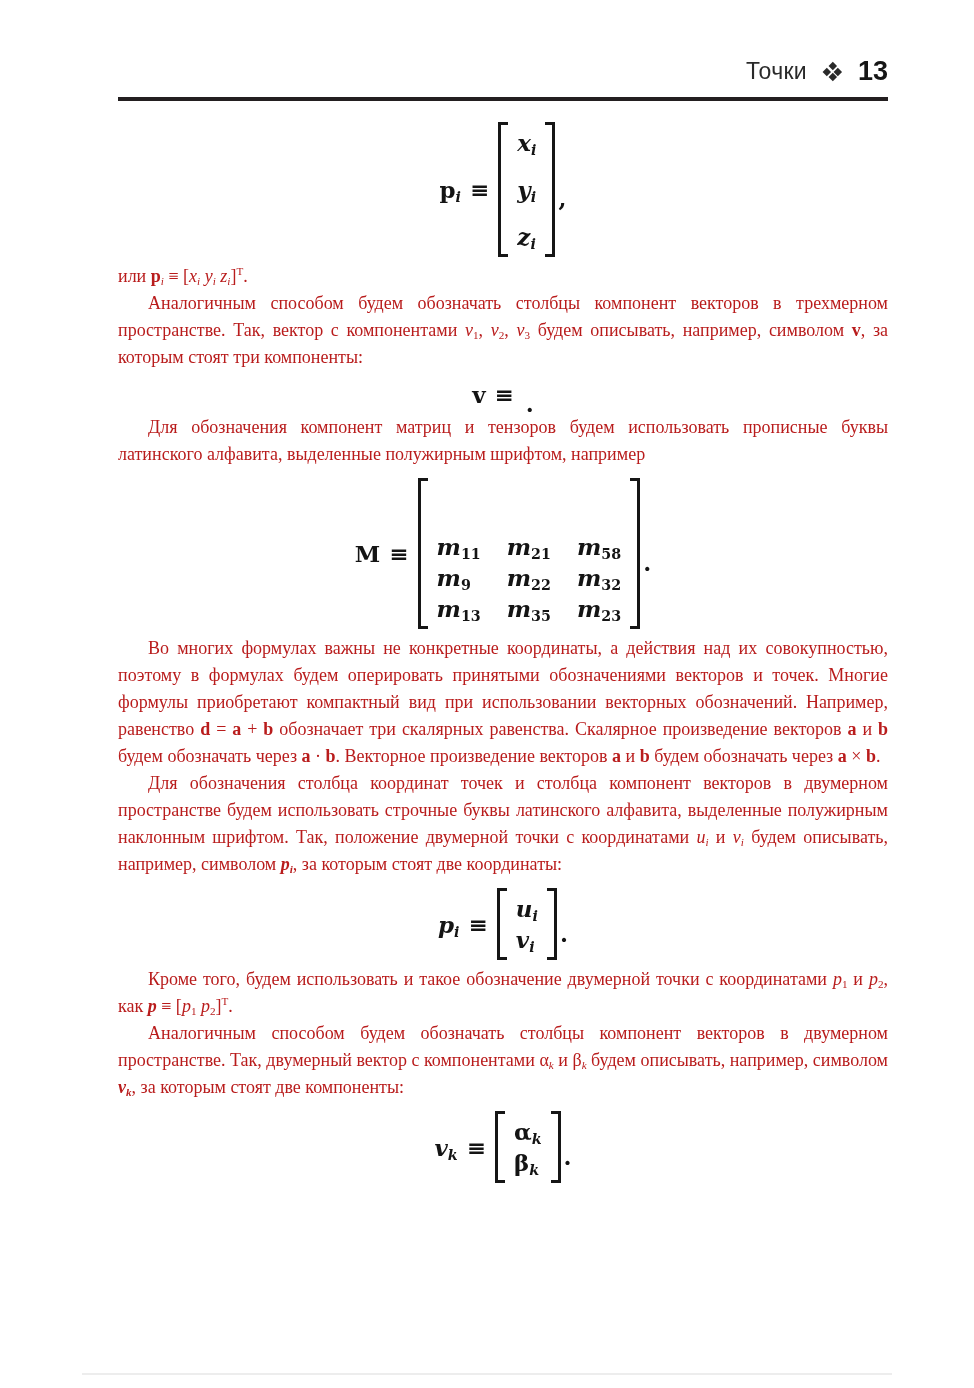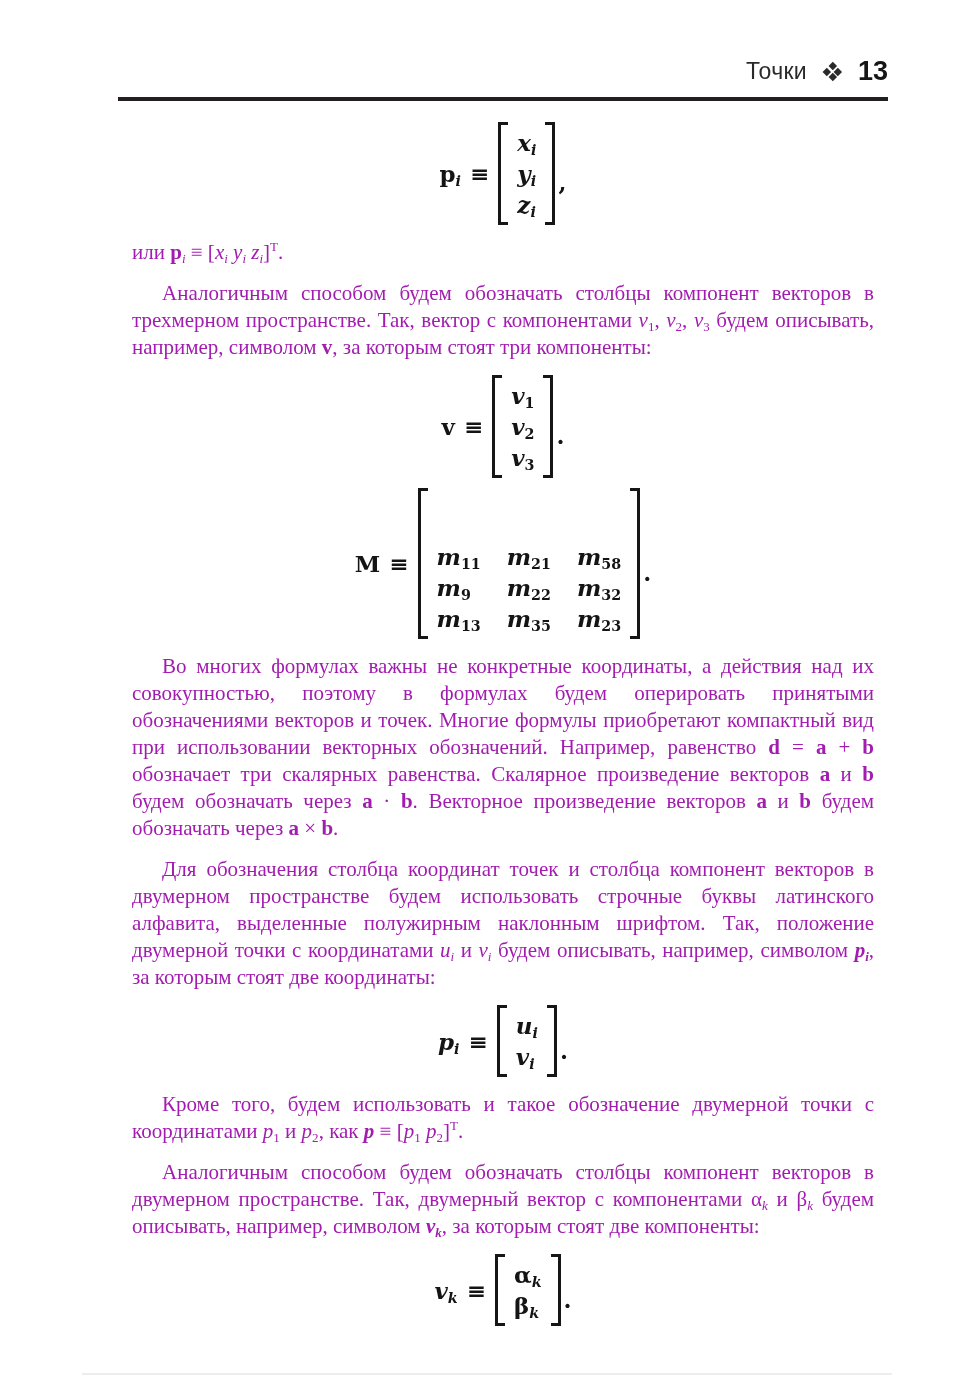--- a/index.html
+++ b/index.html
@@ -25,22 +25,22 @@
   .qdiamond i:nth-child(1){top:0;left:5.7px;}
   .qdiamond i:nth-child(2){bottom:0;left:5.7px;}
   .qdiamond i:nth-child(3){left:0;top:5.7px;}
   .qdiamond i:nth-child(4){right:0;top:5.7px;}
   .hdr-rule{position:absolute;top:97px;left:118px;width:770px;height:4px;background:#231f20;}
   .ftr-rule{position:absolute;bottom:13px;left:82px;width:810px;height:2px;background:#ededed;}
 
   
   main{position:absolute;top:112px;left:118px;width:770px;}
   p.para{
-    margin:14px;font-size:21px;line-height:27px;
-    text-align:justify;color:#a21caf;
+    margin:0;font-size:18px;line-height:27px;
+    text-align:justify;color:#b91c1c;
   }
   p.para.indent{text-indent:30px;}
   .run{white-space:pre-wrap;}
   .b{font-weight:bold;}
   .it{font-style:italic;}
   .sub{font-size:62%;vertical-align:-0.28em;line-height:0;}
   .sup{font-size:62%;vertical-align:0.6em;line-height:0;}
 
   
   .formula{
@@ -79,45 +79,37 @@
   </header>
 
   <div class="hdr-rule"></div>
 
   <main id="body-blocks">
       <div class="formula">
         <span class="f-lhs"><span class="run b">p</span><span class="run b it sub">i</span></span>
         <span class="f-rel">≡</span>
         <span class="matrix">
           <span class="bkt bkt-l"></span>
-          <span class="cells" style="grid-template-columns: repeat(1, auto);">
+          <span class="cells" style="grid-template-columns: repeat(1, auto); gap: 16px;">
             <span class="cell"><span class="run b it">x</span><span class="run b it sub">i</span></span>
             <span class="cell"><span class="run b it">y</span><span class="run b it sub">i</span></span>
             <span class="cell"><span class="run b it">z</span><span class="run b it sub">i</span></span>
           </span>
           <span class="bkt bkt-r"></span>
         </span>
         <span class="f-post">,</span>
       </div>
       <p class="para"><span class="run">или </span><span class="run b">p</span><span class="run it sub">i</span><span class="run"> ≡ [</span><span class="run it">x</span><span class="run it sub">i</span><span class="run"> </span><span class="run it">y</span><span class="run it sub">i</span><span class="run"> </span><span class="run it">z</span><span class="run it sub">i</span><span class="run">]</span><span class="run sup">T</span><span class="run">.</span></p>
       <p class="para indent"><span class="run">Аналогичным способом будем обозначать столбцы компонент векторов в трехмерном пространстве. Так, вектор с компонентами </span><span class="run it">v</span><span class="run sub">1</span><span class="run">, </span><span class="run it">v</span><span class="run sub">2</span><span class="run">, </span><span class="run it">v</span><span class="run sub">3</span><span class="run"> будем описывать, например, символом </span><span class="run b">v</span><span class="run">, за которым стоят три компоненты:</span></p>
       <div class="formula">
         <span class="f-lhs"><span class="run b">v</span></span>
         <span class="f-rel">≡</span>
-        <span class="matrix">
-          <span class="bkt bkt-l"></span>
-          <span class="cells" style="grid-template-columns: repeat(1, auto);">
-            <span class="cell"><span class="run b it">v</span><span class="run b sub">1</span></span>
-            <span class="cell"><span class="run b it">v</span><span class="run b sub">2</span></span>
-            <span class="cell"><span class="run b it">v</span><span class="run b sub">3</span></span>
-          </span>
-          <span class="bkt bkt-r"></span>
-        </span>
         <span class="f-post">.</span>
       </div>
+      <p class="para indent"><span class="run">Для обозначения компонент матриц и тензоров будем использовать прописные буквы латинского алфавита, выделенные полужирным шрифтом, например</span></p>
       <div class="formula">
         <span class="f-lhs"><span class="run b">M</span></span>
         <span class="f-rel">≡</span>
         <span class="matrix">
           <span class="bkt bkt-l"></span>
           <span class="cells" style="grid-template-columns: repeat(3, auto); margin-top: 48px;">
             <span class="cell"><span class="run b it">m</span><span class="run b sub">11</span></span>
             <span class="cell"><span class="run b it">m</span><span class="run b sub">21</span></span>
             <span class="cell"><span class="run b it">m</span><span class="run b sub">58</span></span>
             <span class="cell"><span class="run b it">m</span><span class="run b sub">9</span></span>

